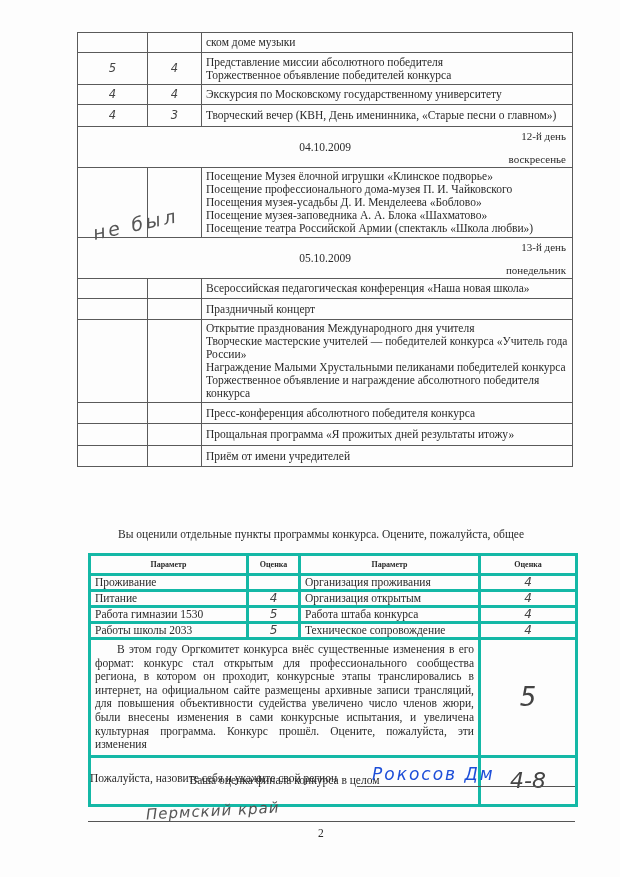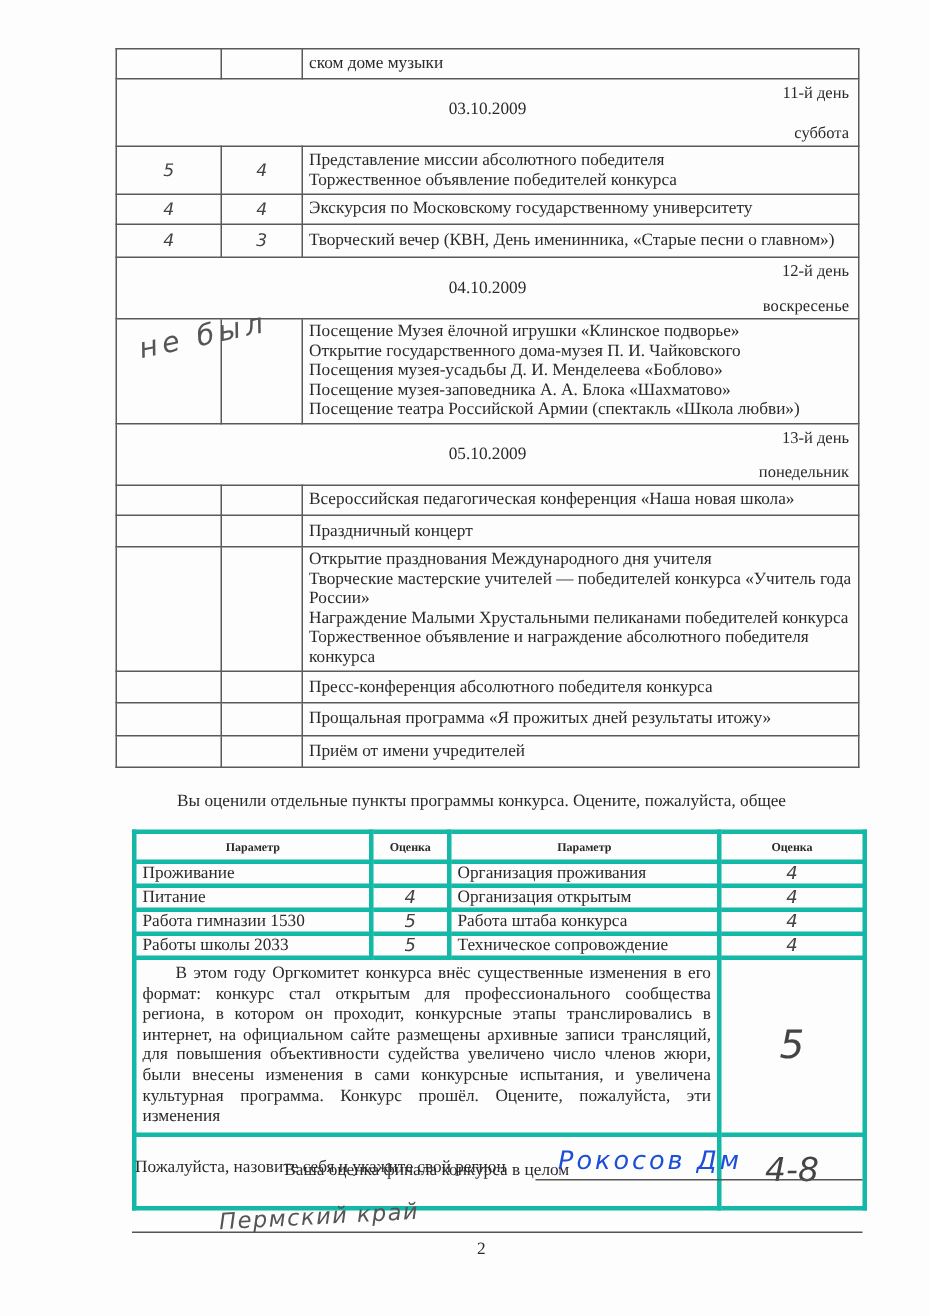--- a/index.html
+++ b/index.html
@@ -52,27 +52,20 @@
         <col class="c2">
         <col class="c3">
       </colgroup>
     <tbody>
       <tr style="height:20px">
         <td></td>
           <td></td>
         <td>ском доме музыки</td>
       </tr>
 
-      <tr class="dayrow">
-        <td colspan="3" style="height:44px">
-          <span class="dayn">11-й день</span>
-          <span class="date">03.10.2009</span>
-          <span class="wday">суббота</span>
-        </td>
-      </tr>
       <tr style="height:32px">
         <td class="hw">5</td>
         <td class="hw">4</td>
         <td>
           <span class="item">Представление миссии абсолютного победителя</span>
           <span class="item">Торжественное объявление победителей конкурса</span>
         </td>
       </tr>
       <tr style="height:20px">
         <td class="hw">4</td>
@@ -90,21 +83,21 @@
           <span class="dayn">12-й день</span>
           <span class="date">04.10.2009</span>
           <span class="wday">воскресенье</span>
         </td>
       </tr>
       <tr style="height:70px">
         <td></td>
         <td></td>
         <td>
           <span class="item">Посещение Музея ёлочной игрушки «Клинское подворье»</span>
-          <span class="item">Открытие государственного дома-музея П. И. Чайковского</span>
+          <span class="item">Посещение профессионального дома-музея П. И. Чайковского</span>
           <span class="item">Посещения музея-усадьбы Д. И. Менделеева «Боблово»</span>
           <span class="item">Посещение музея-заповедника А. А. Блока «Шахматово»</span>
           <span class="item">Посещение театра Российской Армии (спектакль «Школа любви»)</span>
         </td>
       </tr>
 
       <tr class="dayrow">
         <td colspan="3" style="height:40px">
           <span class="dayn">13-й день</span>
           <span class="date">05.10.2009</span>

